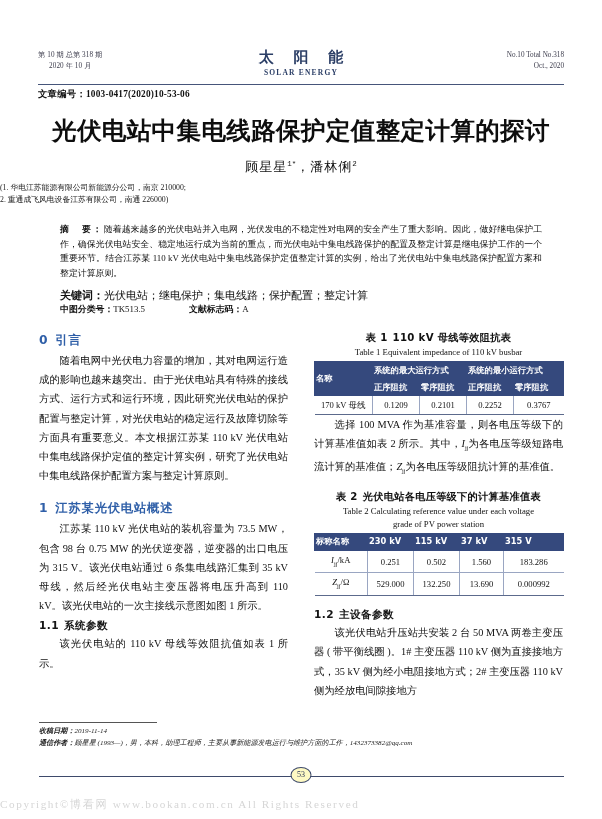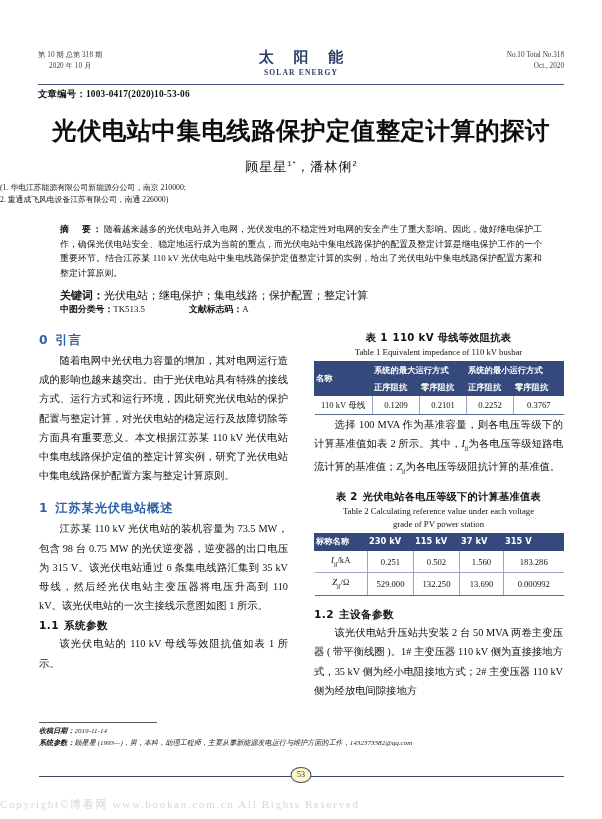--- a/index.html
+++ b/index.html
@@ -390,21 +390,21 @@
           <th colspan="2">系统的最大运行方式</th>
           <th colspan="2">系统的最小运行方式</th>
         </tr>
         <tr>
           <th>正序阻抗</th>
           <th>零序阻抗</th>
           <th>正序阻抗</th>
           <th>零序阻抗</th>
         </tr>
         <tr>
-          <td>110 kV 母线</td>
+          <td>170 kV 母线</td>
           <td>0.1209</td>
           <td>0.2101</td>
           <td>0.2252</td>
           <td>0.3767</td>
         </tr>
       </tbody>
         </table>
     </div>
 
     <p class="body after-tbl"><span>选择 100 MVA 作为基准容量，则各电压等</span><span>级下的计算基准值如表 2 所示。其中，</span><span class="ital">I</span><span class="sub">jj</span><span>为各电</span><span>压等级短路电流计算的基准值；</span><span class="ital">Z</span><span class="sub">jj</span><span>为各电压等</span><span>级阻抗计算的基准值。</span></p>
@@ -449,21 +449,21 @@
         </table>
     </div>
 
     <div class="h2" style="margin-top:9px;"><span class="num">1.2</span><span>主设备参数</span></div>
     <p class="body">该光伏电站升压站共安装 2 台 50 MVA 两卷主变压器 ( 带平衡线圈 )。1# 主变压器 110 kV 侧为直接接地方式，35 kV 侧为经小电阻接地方式；2# 主变压器 110 kV 侧为经放电间隙接地方</p>
   </div>
 
   <div class="fn-rule"></div>
   <div class="footnote">
     <div><span class="hd">收稿日期：</span><span>2019-11-14</span></div>
-    <div><span class="hd">系统参数：</span><span>顾星星 (1993—)，男，本科，助理工程师，主要从事新能源发电运行与维护方面的工作，1432373382@qq.com</span></div>
+    <div><span class="hd">通信作者：</span><span>顾星星 (1993—)，男，本科，助理工程师，主要从事新能源发电运行与维护方面的工作，1432373382@qq.com</span></div>
   </div>
 
   <div class="pgrule"></div>
   <div class="pgnum">53</div>
 
   <div class="watermark">Copyright©博看网 www.bookan.com.cn  All Rights Reserved</div>
 
 </div>
 
 </body></html>

